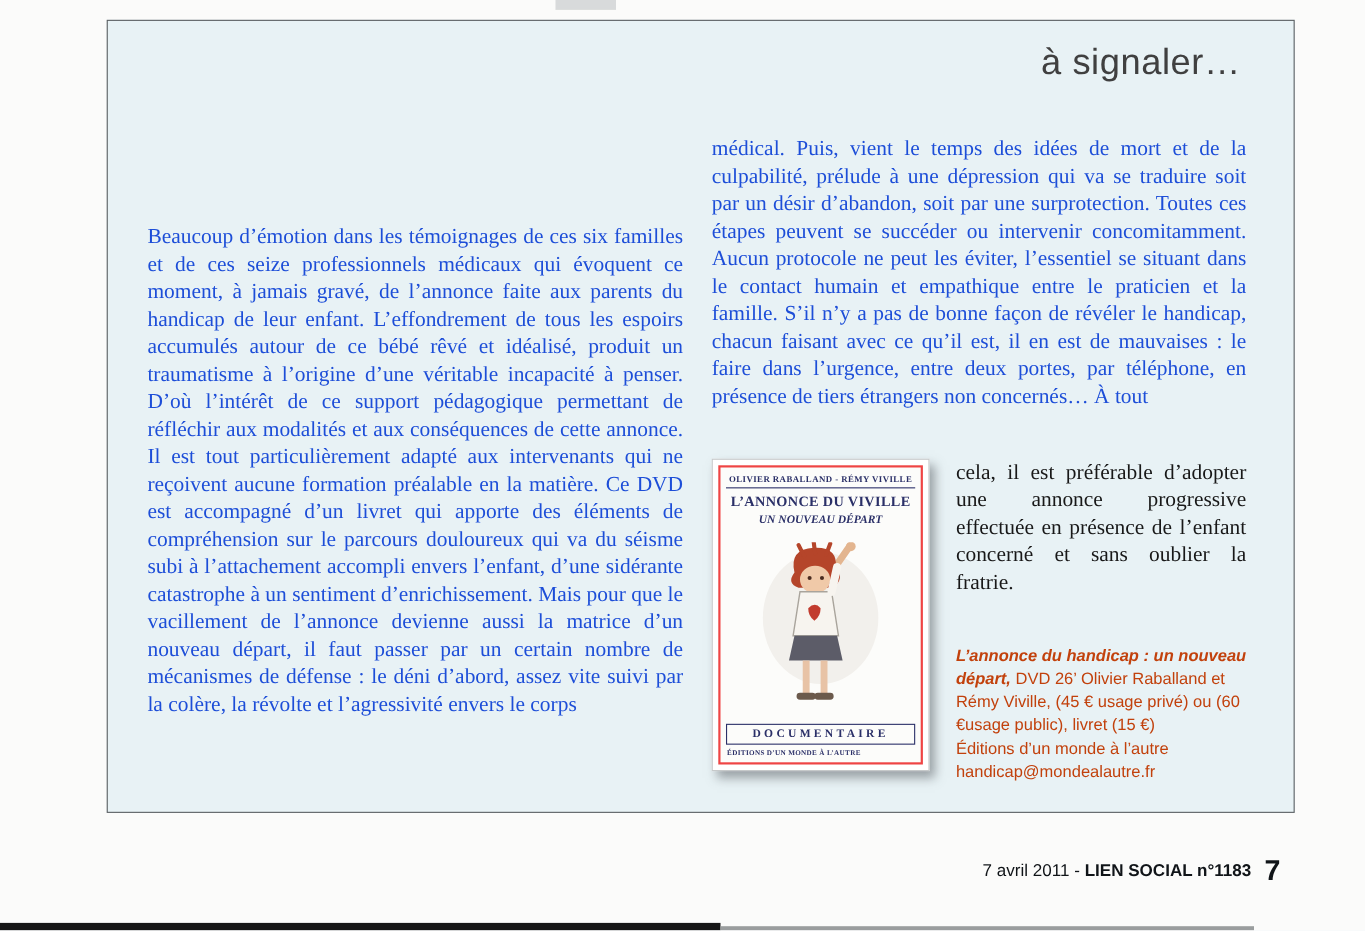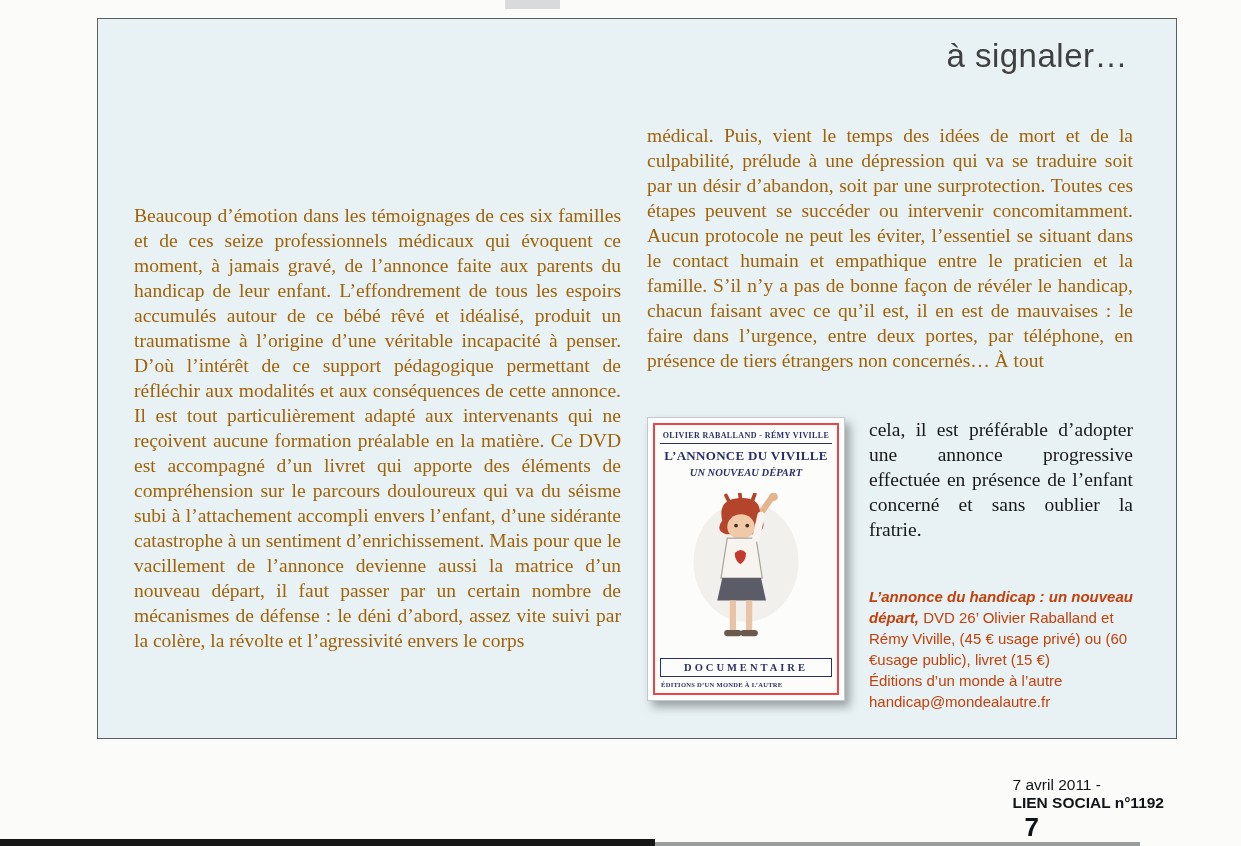--- a/index.html
+++ b/index.html
@@ -39,21 +39,21 @@
     margin: 0;
     font-family: "Liberation Sans", sans-serif;
     font-weight: 500;
     font-size: 41px;
     line-height: 47px;
     color: #1d2c35;
   }
   .bodytext {
     font-size: 19.5px;
     line-height: 25px;
-    color: #a16207;
+    color: #1d4ed8;
     text-align: justify;
   }
   .col-left {
     position: absolute;
     left: 36px;
     top: 184px;
     width: 487px;
     height: 508px;
     overflow: hidden;
   }
@@ -163,24 +163,23 @@
     font-size: 15px;
     line-height: 21px;
     color: #c2410c;
   }
   .cap-bold { font-weight: bold; font-style: italic; }
   .footer {
     position: absolute;
     right: 77px;
     top: 776px;
     display: flex;
-    align-items: flex-start;
+    align-items: center;
     font-family: "Liberation Sans", sans-serif;
     color: #101418;
-    flex-direction: column;
   }
   .footer-date { font-size: 15.5px; font-weight: 400; white-space: pre; }
   .footer-mag  { font-size: 15.5px; font-weight: 700; }
   .footer-page { font-size: 26px; font-weight: 700; margin-left: 12px; }
   .scan-bar-left {
     position: absolute;
     left: 0; bottom: 0;
     width: 655px; height: 7px;
     background: #161616;
   }
@@ -256,20 +255,20 @@
             <div>handicap@mondealautre.fr</div>
           </div>
         </div>
 
       </div>
     </div>
   </div>
 
   <div class="footer">
     <span class="footer-date">7 avril 2011 - </span>
-    <span class="footer-mag">LIEN SOCIAL n°1192</span>
+    <span class="footer-mag">LIEN SOCIAL n°1183</span>
     <span class="footer-page">7</span>
   </div>
 
   <div class="scan-bar-left"></div>
   <div class="scan-bar-right"></div>
 
 </div>
 
 </body></html>

